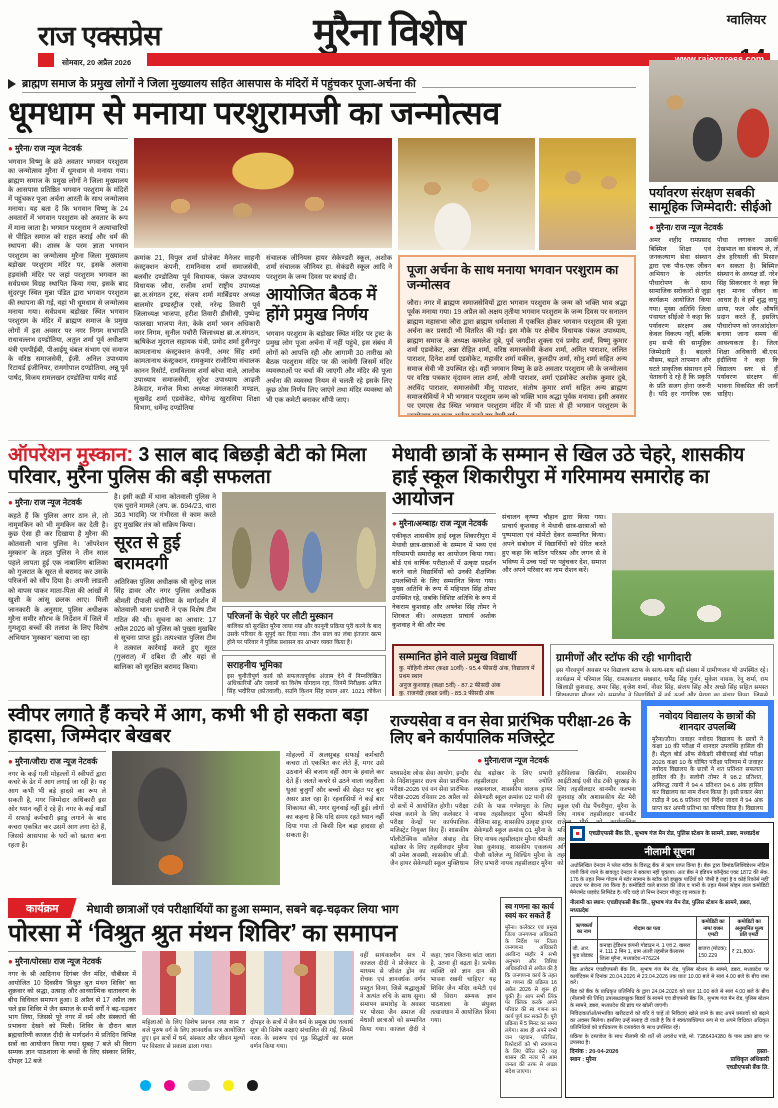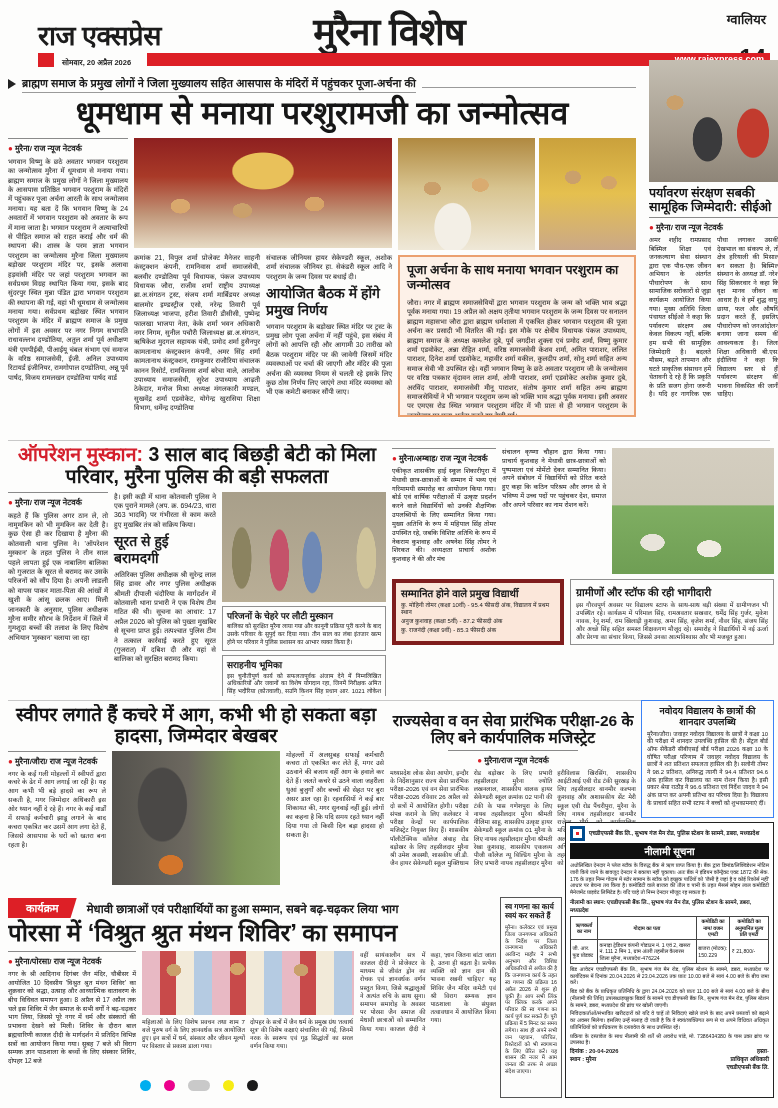--- a/index.html
+++ b/index.html
@@ -17,21 +17,21 @@
   .mast-bar { position:absolute; left:147px; top:53px; width:623px; height:13px; background:#dd1f26; }
   .mast-bar span { display:block; text-align:right; padding-right:6px; color:#fff; font-size:9px; font-weight:700; line-height:13px; }
 
   
   .byline { font-size:8px; font-weight:700; border-top:1px solid #8a8a8a; padding-top:3px; margin-bottom:4px; }
   .byline .dot { color:#dd1f26; font-size:8px; }
   .btxt { font-size:6.9px; line-height:1.36; text-align:justify; }
   .photo { background-color:#b9ad99; position:relative; overflow:hidden; }
   .hr { position:absolute; border-top:1px solid #c9c9c9; }
   section { position:absolute; overflow:hidden; }
-  h2 { font-weight:800; line-height:1.12; text-align:center; color:#161616; }
+  h2 { font-weight:800; line-height:1.12; text-align:left; color:#161616; }
 
   
   .ph-a { background:
       radial-gradient(ellipse 16px 12px at 18% 62%, #d9a86d 0 60%, transparent 62%),
       radial-gradient(ellipse 16px 12px at 42% 66%, #caa06b 0 60%, transparent 62%),
       radial-gradient(ellipse 16px 12px at 70% 60%, #d7a468 0 60%, transparent 62%),
       radial-gradient(ellipse 50px 30px at 50% 30%, #e9c15a 0 60%, transparent 63%),
       linear-gradient(180deg,#8e2020 0%,#a93a28 35%,#c1977a 70%,#e7dcc6 100%);}
   .ph-b1 { background:
       radial-gradient(ellipse 14px 11px at 25% 45%, #caa06b 0 60%, transparent 62%),
@@ -76,21 +76,21 @@
 
   
   #lead { left:8px; top:74px; width:628px; height:362px; }
   #lead h2 { font-size:32px; margin:1px 0 6px; }
   .lead-body { display:flex; gap:6px; height:284px; overflow:hidden; }
   .lcolA { width:120px; flex:none; }
   .lcolM { width:258px; flex:none; }
   .lcolM .photo { height:110px; margin-bottom:5px; }
   .mcols { display:flex; gap:6px; }
   .mcols > div { width:126px; }
-  .subhead { font-size:14px; font-weight:800; line-height:1.2; margin:4px 0 3px; }
+  .subhead { font-size:17px; font-weight:800; line-height:1.2; margin:4px 0 3px; }
   .lcolR { width:238px; flex:none; }
   .photos-row { display:flex; gap:4px; height:112px; margin-bottom:5px; }
   .photos-row .photo { height:112px; }
   .pb1 { flex:1.4; } .pb2 { flex:1; }
   .pink-box { border:2px solid #eba06f; background:#fdf1e8; padding:6px 7px; height:162px; overflow:hidden; }
   .pink-box .ptitle { font-size:12.5px; font-weight:800; line-height:1.25; margin-bottom:4px; }
 
   
   #ceo { left:649px; top:60px; width:130px; height:376px; }
   #ceo .photo { height:122px; margin-bottom:4px; }
@@ -113,21 +113,21 @@
   .mbox .mtxt { font-size:5.9px; line-height:1.32; text-align:justify; }
 
   
   #medhavi { left:392px; top:444px; width:382px; height:252px; }
   #medhavi h2 { font-size:19.5px; }
   .medh-row { display:flex; gap:6px; margin-top:4px; height:126px; }
   .medh-c1 { width:104px; flex:none; }
   .medh-c2 { width:104px; flex:none; }
   .medh-row .photo { flex:1; height:126px; }
   .medh-boxes { display:flex; gap:6px; margin-top:5px; height:66px; }
-  .stud-box { width:172px; flex:none; background:#fbe7da; border:4px solid #7f1d1d; padding:5px; overflow:hidden; }
+  .stud-box { width:152px; flex:none; background:#fbe7da; border:2px solid #7f1d1d; padding:5px; overflow:hidden; }
   .stud-box .stitle { font-size:10px; font-weight:800; line-height:1.15; margin-bottom:2px; }
   .stud-box li { list-style:none; font-size:6px; line-height:1.3; margin-bottom:1px; }
   .gram-box { flex:1; border:1px solid #8f8f8f; padding:5px; overflow:hidden; }
   .gram-box .gtitle { font-size:10.5px; font-weight:800; margin-bottom:2px; }
   .gram-box .gtxt { font-size:6.2px; line-height:1.3; text-align:justify; }
 
   
   #sweeper { left:8px; top:704px; width:376px; height:192px; }
   #sweeper h2 { font-size:19px; }
   .sweep-row { display:flex; gap:6px; margin-top:4px; height:136px; }
@@ -135,21 +135,21 @@
   .sweep-row .photo { width:168px; flex:none; height:134px; }
   .sweep-c2 { flex:1; }
 
   
   #rajya { left:390px; top:700px; width:246px; height:196px; }
   #rajya h2 { font-size:15.5px;margin-top:12px; }
   #rajya .byline { width:130px; margin:3px auto 4px; text-align:center; }
   .rajya-text { column-count:3; column-gap:5px; font-size:6.2px; line-height:1.33; text-align:justify; height:132px; }
 
   
-  #navodaya { left:641px; top:700px; width:133px; height:118px; border:1px solid #3b82f6; padding:4px 5px; }
+  #navodaya { left:641px; top:700px; width:133px; height:118px; border:6px solid #3b82f6; padding:4px 5px; }
   #navodaya .ntitle { font-size:9.5px; font-weight:800; text-align:center; line-height:1.2; margin-bottom:3px; }
   #navodaya .ntxt { font-size:5.9px; line-height:1.3; text-align:justify; }
 
   
   #ad { left:565px; top:822px; width:209px; height:276px; border:1px solid #222; background:#fff; padding:3px 4px; z-index:6; }
   .ad-head { display:flex; align-items:center; gap:4px; margin-bottom:2px; }
   .hdfc-logo { width:15px; height:15px; background:#004c8f; position:relative; flex:none; }
   .hdfc-logo::before { content:""; position:absolute; left:3px; top:3px; width:9px; height:9px; background:#fff; }
   .hdfc-logo::after { content:""; position:absolute; left:6px; top:6px; width:3px; height:3px; background:#ed232a; }
   .ad-address { font-size:5.8px; font-weight:700; line-height:1.2; }
@@ -268,20 +268,21 @@
           <div class="mbox">
             <div class="mtitle">सराहनीय भूमिका</div>
             <div class="mtxt">इस चुनौतीपूर्ण कार्य को सफलतापूर्वक अंजाम देने में निम्नलिखित अधिकारियों और जवानों का विशेष योगदान रहा, जिनमें निरीक्षक अमित सिंह भदौरिया (कोतवाली), सउनि किशन सिंह प्रधान आर. 1021 लोकेश कन्हैया आरक्षक सायरन एवं अन्य पुलिस बल शामिल है।</div>
           </div>
         </div>
       </div>
     </div>
   </section>
 
   <section id="medhavi">
+    <h2>मेधावी छात्रों के सम्मान से खिल उठे चेहरे, शासकीय हाई स्कूल शिकारीपुरा में गरिमामय समारोह का आयोजन</h2>
     <div class="medh-row">
       <div class="medh-c1">
         <div class="byline"><span class="dot">●</span> <span>मुरैना/अम्बाह/ राज न्यूज नेटवर्क</span></div>
         <div class="btxt" style="font-size:6.5px">एकीकृत शासकीय हाई स्कूल शिकारीपुरा में मेधावी छात्र-छात्राओं के सम्मान में भव्य एवं गरिमामयी समारोह का आयोजन किया गया। बोर्ड एवं वार्षिक परीक्षाओं में उत्कृष्ट प्रदर्शन करने वाले विद्यार्थियों को उनकी शैक्षणिक उपलब्धियों के लिए सम्मानित किया गया। मुख्य अतिथि के रूप में महिपाल सिंह तोमर उपस्थित रहे, जबकि विशिष्ट अतिथि के रूप में नेकराम कुशवाह और अषनेश सिंह तोमर ने शिरकत की। अध्यक्षता प्राचार्य अशोक कुशवाह ने की और मंच</div>
       </div>
       <div class="medh-c2 btxt" style="font-size:6.5px">संचालन कृष्णा चौहान द्वारा किया गया। प्राचार्य कुशवाह ने मेधावी छात्र-छात्राओं को पुष्पमाला एवं मोमेंटो देकर सम्मानित किया। अपने संबोधन में विद्यार्थियों को प्रेरित करते हुए कहा कि कठिन परिश्रम और लगन से वे भविष्य में उच्च पदों पर पहुंचकर देश, समाज और अपने परिवार का नाम रोशन करें।</div>
       <div class="photo ph-medh"></div>
     </div>
     <div class="medh-boxes">
       <div class="stud-box">

